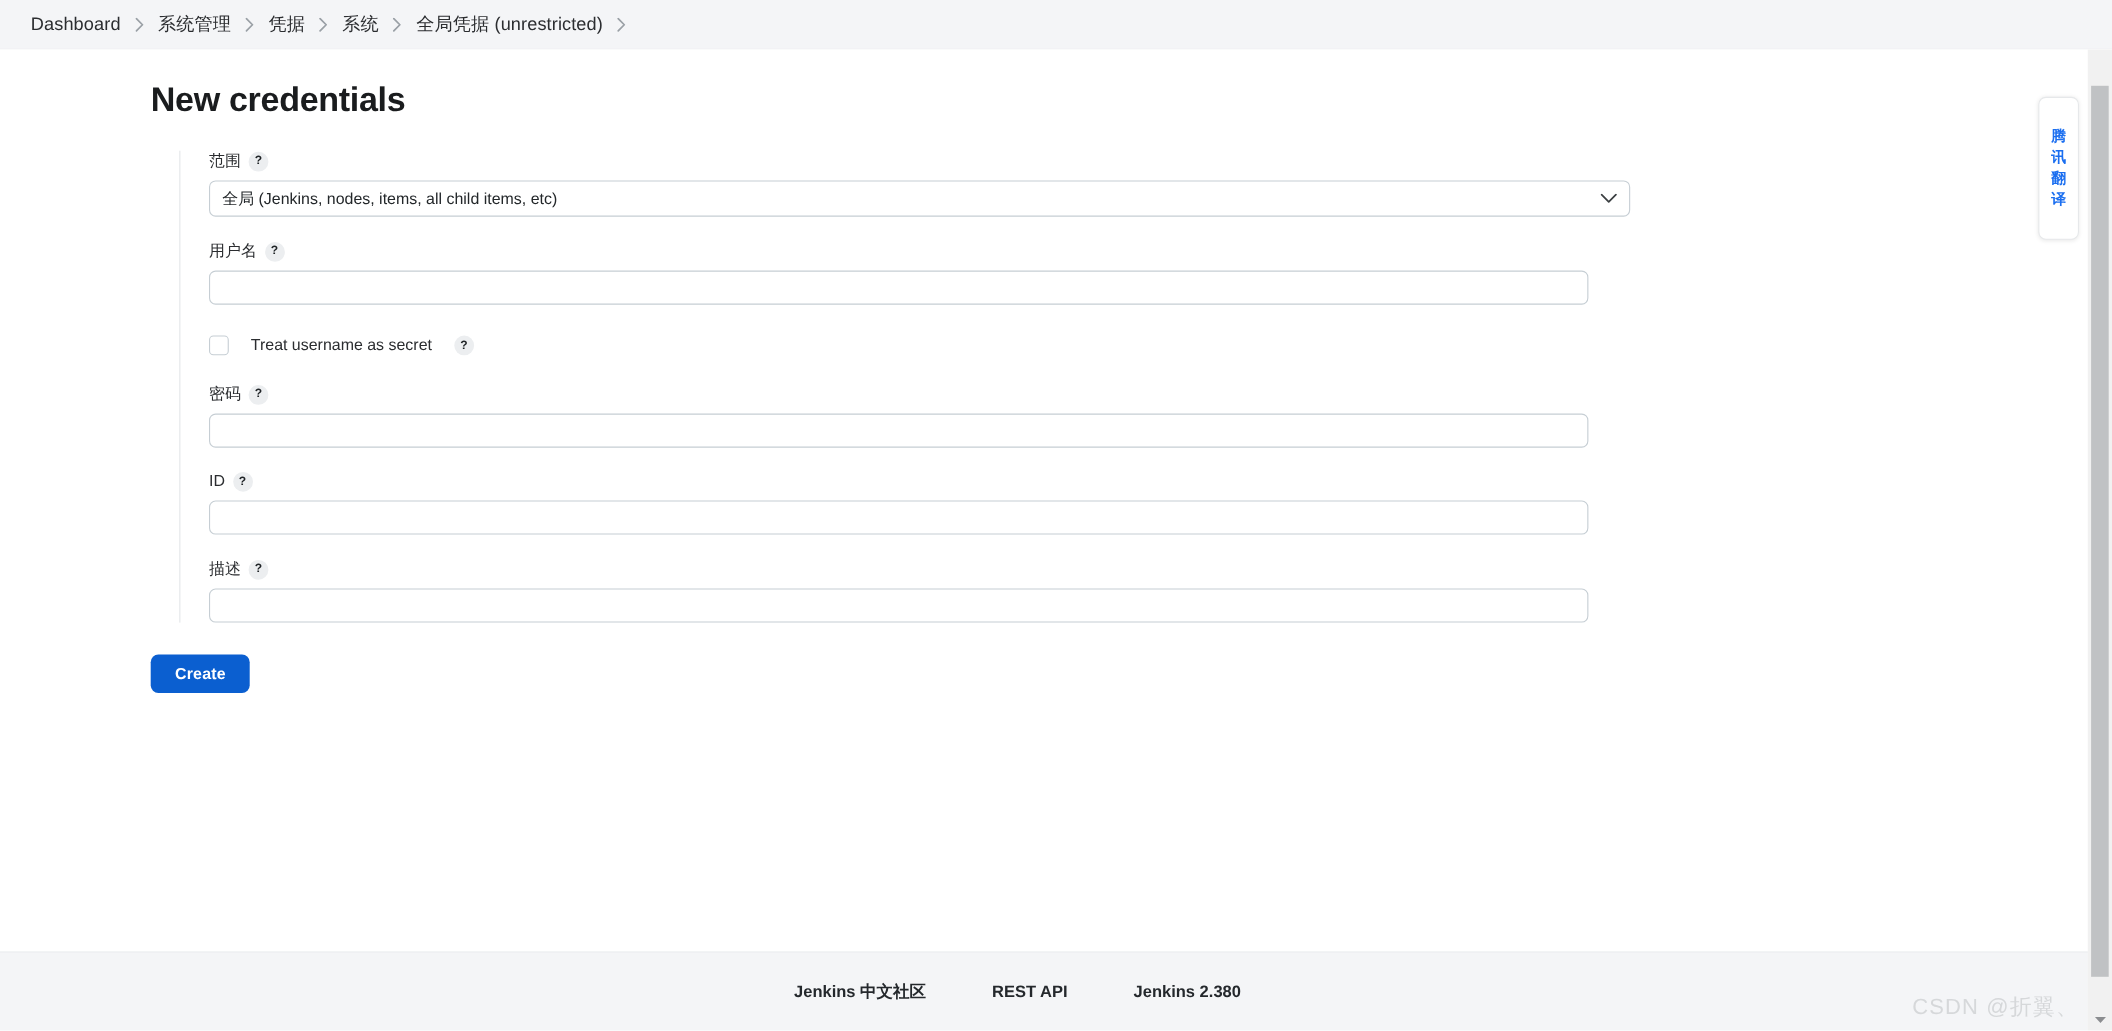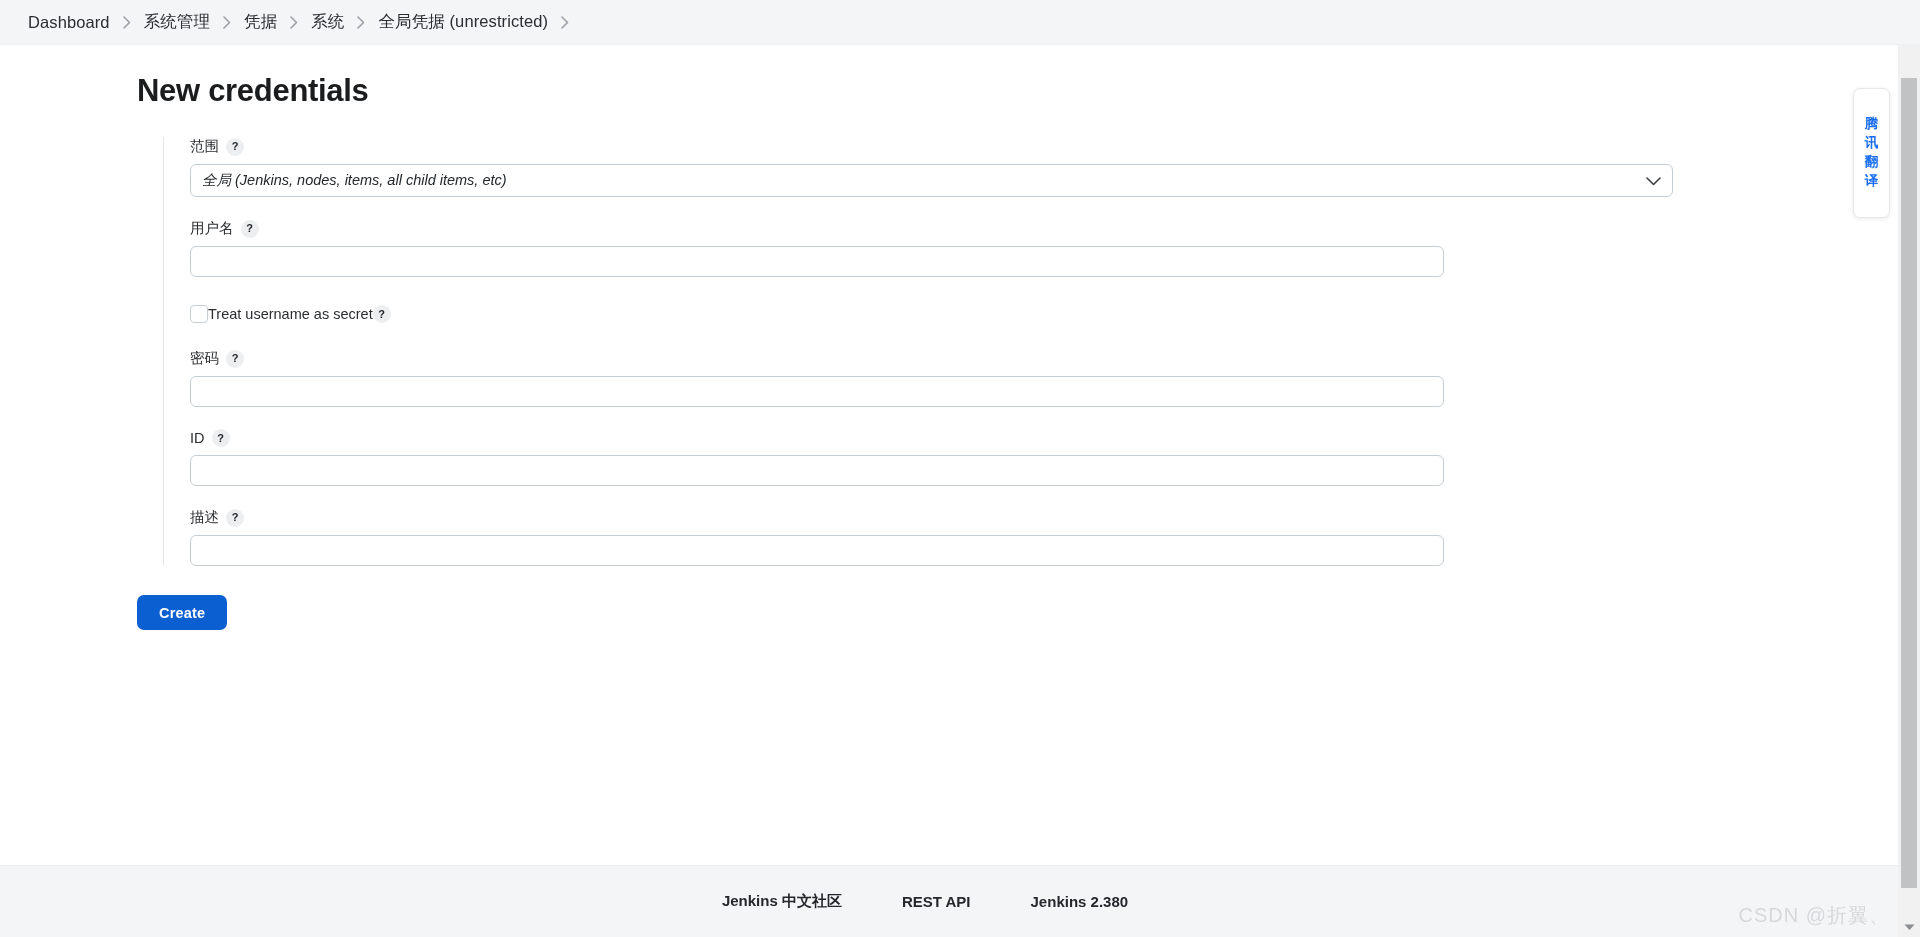--- a/index.html
+++ b/index.html
@@ -111,41 +111,40 @@
     margin-left: 26px;
     border-left: 1px solid #e3e5e8;
     padding-left: 26px;
     margin-top: 28px;
   }
 
   .row { margin-bottom: 22px; }
   .row:last-child { margin-bottom: 0; }
 
   .sel-inner {
-    width: 1483px;
-    font-style: italic;
+    width: 1292px;
   }
 
   .txt {
     width: 1254px;
     height: 31px;
     border: 1px solid #c6ced4;
     border-radius: 6px;
     background: #ffffff;
     font-size: 14.5px;
     color: #23272a;
     padding: 0 10px;
     font-family: inherit;
     outline: none;
   }
 
   .check-row {
     display: flex;
     align-items: center;
-    gap: 0;
+    gap: 20px;
     padding: 6px 0 4px 0;
   }
   .checkbox {
     width: 18px; height: 18px;
     border: 1.5px solid #c6ced4;
     border-radius: 4px;
     background: #fff;
     cursor: pointer;
     flex: none;
   }

